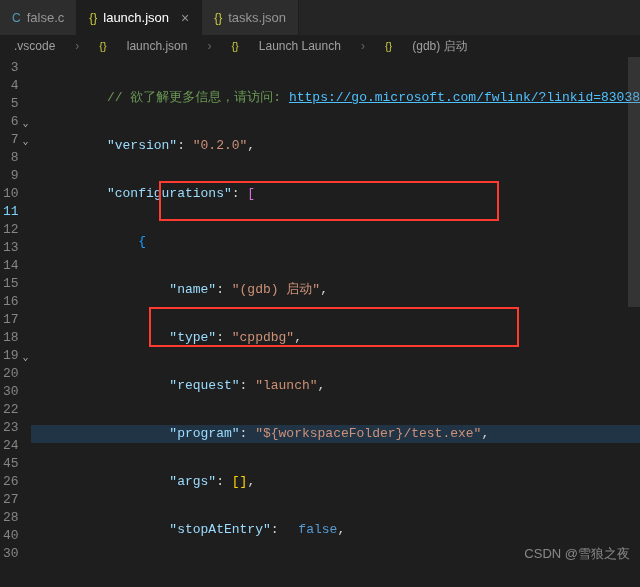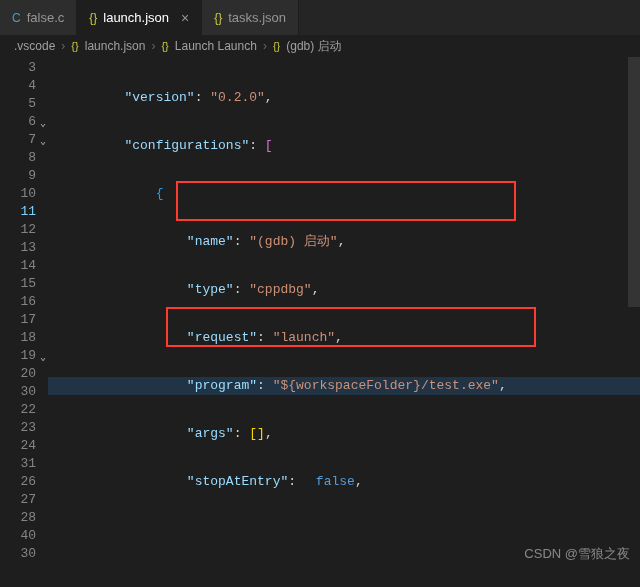--- a/index.html
+++ b/index.html
@@ -46,21 +46,21 @@
     cursor: pointer;
   }
   .breadcrumb {
     height: 22px;
     display: flex;
     align-items: center;
     padding: 0 14px;
     font-family: -apple-system, "Segoe UI", sans-serif;
     font-size: 12px;
     color: #a0a0a0;
-    gap: 6px;
+    gap: 20px;
   }
   .bc-sep { color: #666; font-size: 12px; }
   .bc-icon.json { color: #cbcb41; font-size: 11px; }
   .editor {
     display: flex;
     height: calc(100% - 57px);
     position: relative;
   }
   .gutter {
     width: 48px;
@@ -187,29 +187,30 @@
     <div><span>15</span></div>
     <div><span>16</span></div>
     <div><span>17</span></div>
     <div><span>18</span></div>
     <div><span>19</span><span class="fold-caret">⌄</span></div>
     <div><span>20</span></div>
     <div><span>30</span></div>
     <div><span>22</span></div>
     <div><span>23</span></div>
     <div><span>24</span></div>
-    <div><span>31</span></div>
+    <div><span>45</span></div>
     <div><span>26</span></div>
     <div><span>27</span></div>
     <div><span>28</span></div>
     <div><span>40</span></div>
     <div><span>30</span></div>
   </div>
 
   <div class="code">
+    <div class="line">        <span class="c-comment">// 欲了解更多信息，请访问: </span><span class="c-link">https://go.microsoft.com/fwlink/?linkid=83038</span></div>
     <div class="line">        <span class="c-key">"version"</span><span class="c-punct">: </span><span class="c-str">"0.2.0"</span><span class="c-punct">,</span></div>
     <div class="line">        <span class="c-key">"configurations"</span><span class="c-punct">: </span><span class="c-brace2">[</span></div>
     <div class="line">            <span class="c-brace3">{</span></div>
     <div class="line">                <span class="c-key">"name"</span><span class="c-punct">: </span><span class="c-str">"(gdb) 启动"</span><span class="c-punct">,</span></div>
     <div class="line">                <span class="c-key">"type"</span><span class="c-punct">: </span><span class="c-str">"cppdbg"</span><span class="c-punct">,</span></div>
     <div class="line">                <span class="c-key">"request"</span><span class="c-punct">: </span><span class="c-str">"launch"</span><span class="c-punct">,</span></div>
     <div class="line hl">                <span class="c-key">"program"</span><span class="c-punct">: </span><span class="c-str">"${workspaceFolder}/test.exe"</span><span class="c-punct">,</span></div>
     <div class="line">                <span class="c-key">"args"</span><span class="c-punct">: </span><span class="c-brace1">[</span><span class="c-brace1">]</span><span class="c-punct">,</span></div>
     <div class="line">                <span class="c-key">"stopAtEntry"</span><span class="c-punct">: </span><span class="c-bool">false</span><span class="c-punct">,</span></div>
     

